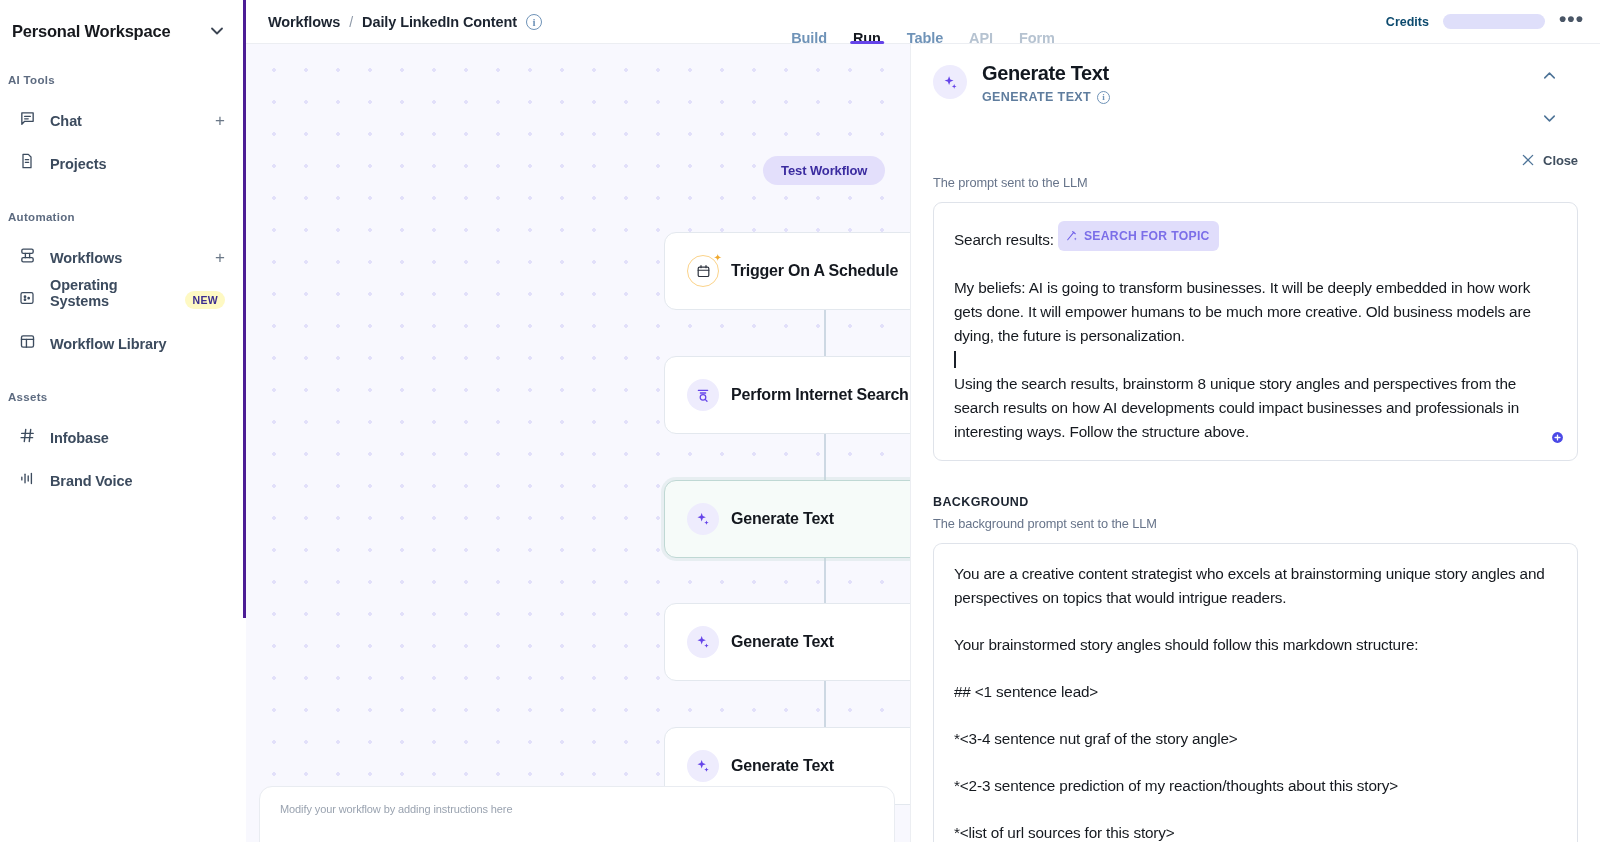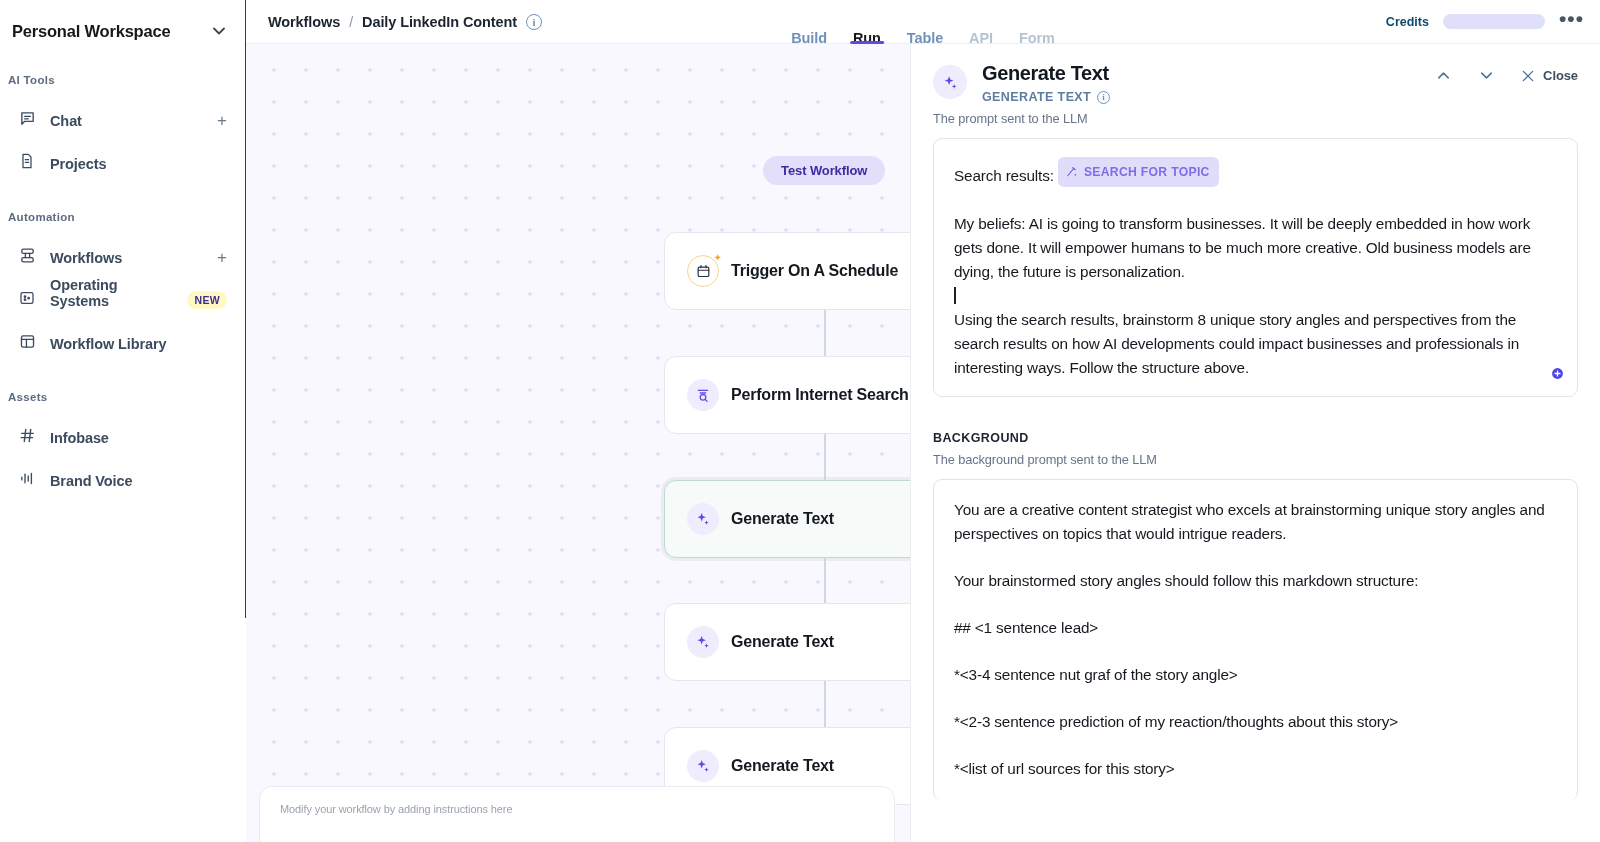--- a/index.html
+++ b/index.html
@@ -8,21 +8,21 @@
     font-family: "Liberation Sans", sans-serif;
     background: #ffffff;
     overflow: hidden;
   }
   .app { display: flex; width: 1600px; height: 842px; }
 
   
   .sidebar {
     width: 246px; height: 618px;
     background: #ffffff;
-    border-right: 1px solid #4c1d95;
+    border-right: 3px solid #4c1d95;
     flex: 0 0 246px;
     position: relative;
   }
   .ws-header {
     height: 62px;
     display: flex; align-items: center;
     padding: 0 16px 0 12px;
     justify-content: space-between;
   }
   .ws-title {
@@ -178,21 +178,21 @@
   .panel-title {
     font-size: 20px; font-weight: bold; color: #121820; letter-spacing: -0.4px;
   }
   .panel-sub {
     margin-top: 5px; display:flex; align-items:center;
     font-size: 12.5px; font-weight: bold; color: #5f7d9e; letter-spacing: 0.4px;
   }
   .panel-sub .info-circ { width: 13px;height:13px;margin-left:6px;font-size:9px;border-width:1.2px;}
   .panel-actions {
     margin-left: auto; display: flex; align-items: center; gap: 24px;
-    color: #4d7397; margin-top: 4px;
+    color: #4d7397; margin-top: 4px; flex-direction: column;
   }
   .pa-btn { cursor: pointer; display:flex; align-items:center;}
   .close-btn { display:flex;align-items:center; gap: 7px; cursor:pointer; color:#4d7397;}
   .close-lbl { font-size: 13px; font-weight: bold; color: #3f4e5e; letter-spacing: -0.1px;}
 
   .field-label {
     font-size: 12.5px; font-weight: bold; color: #1c2430;
     letter-spacing: 0.4px; margin-top: 34px;
   }
   .field-desc {

